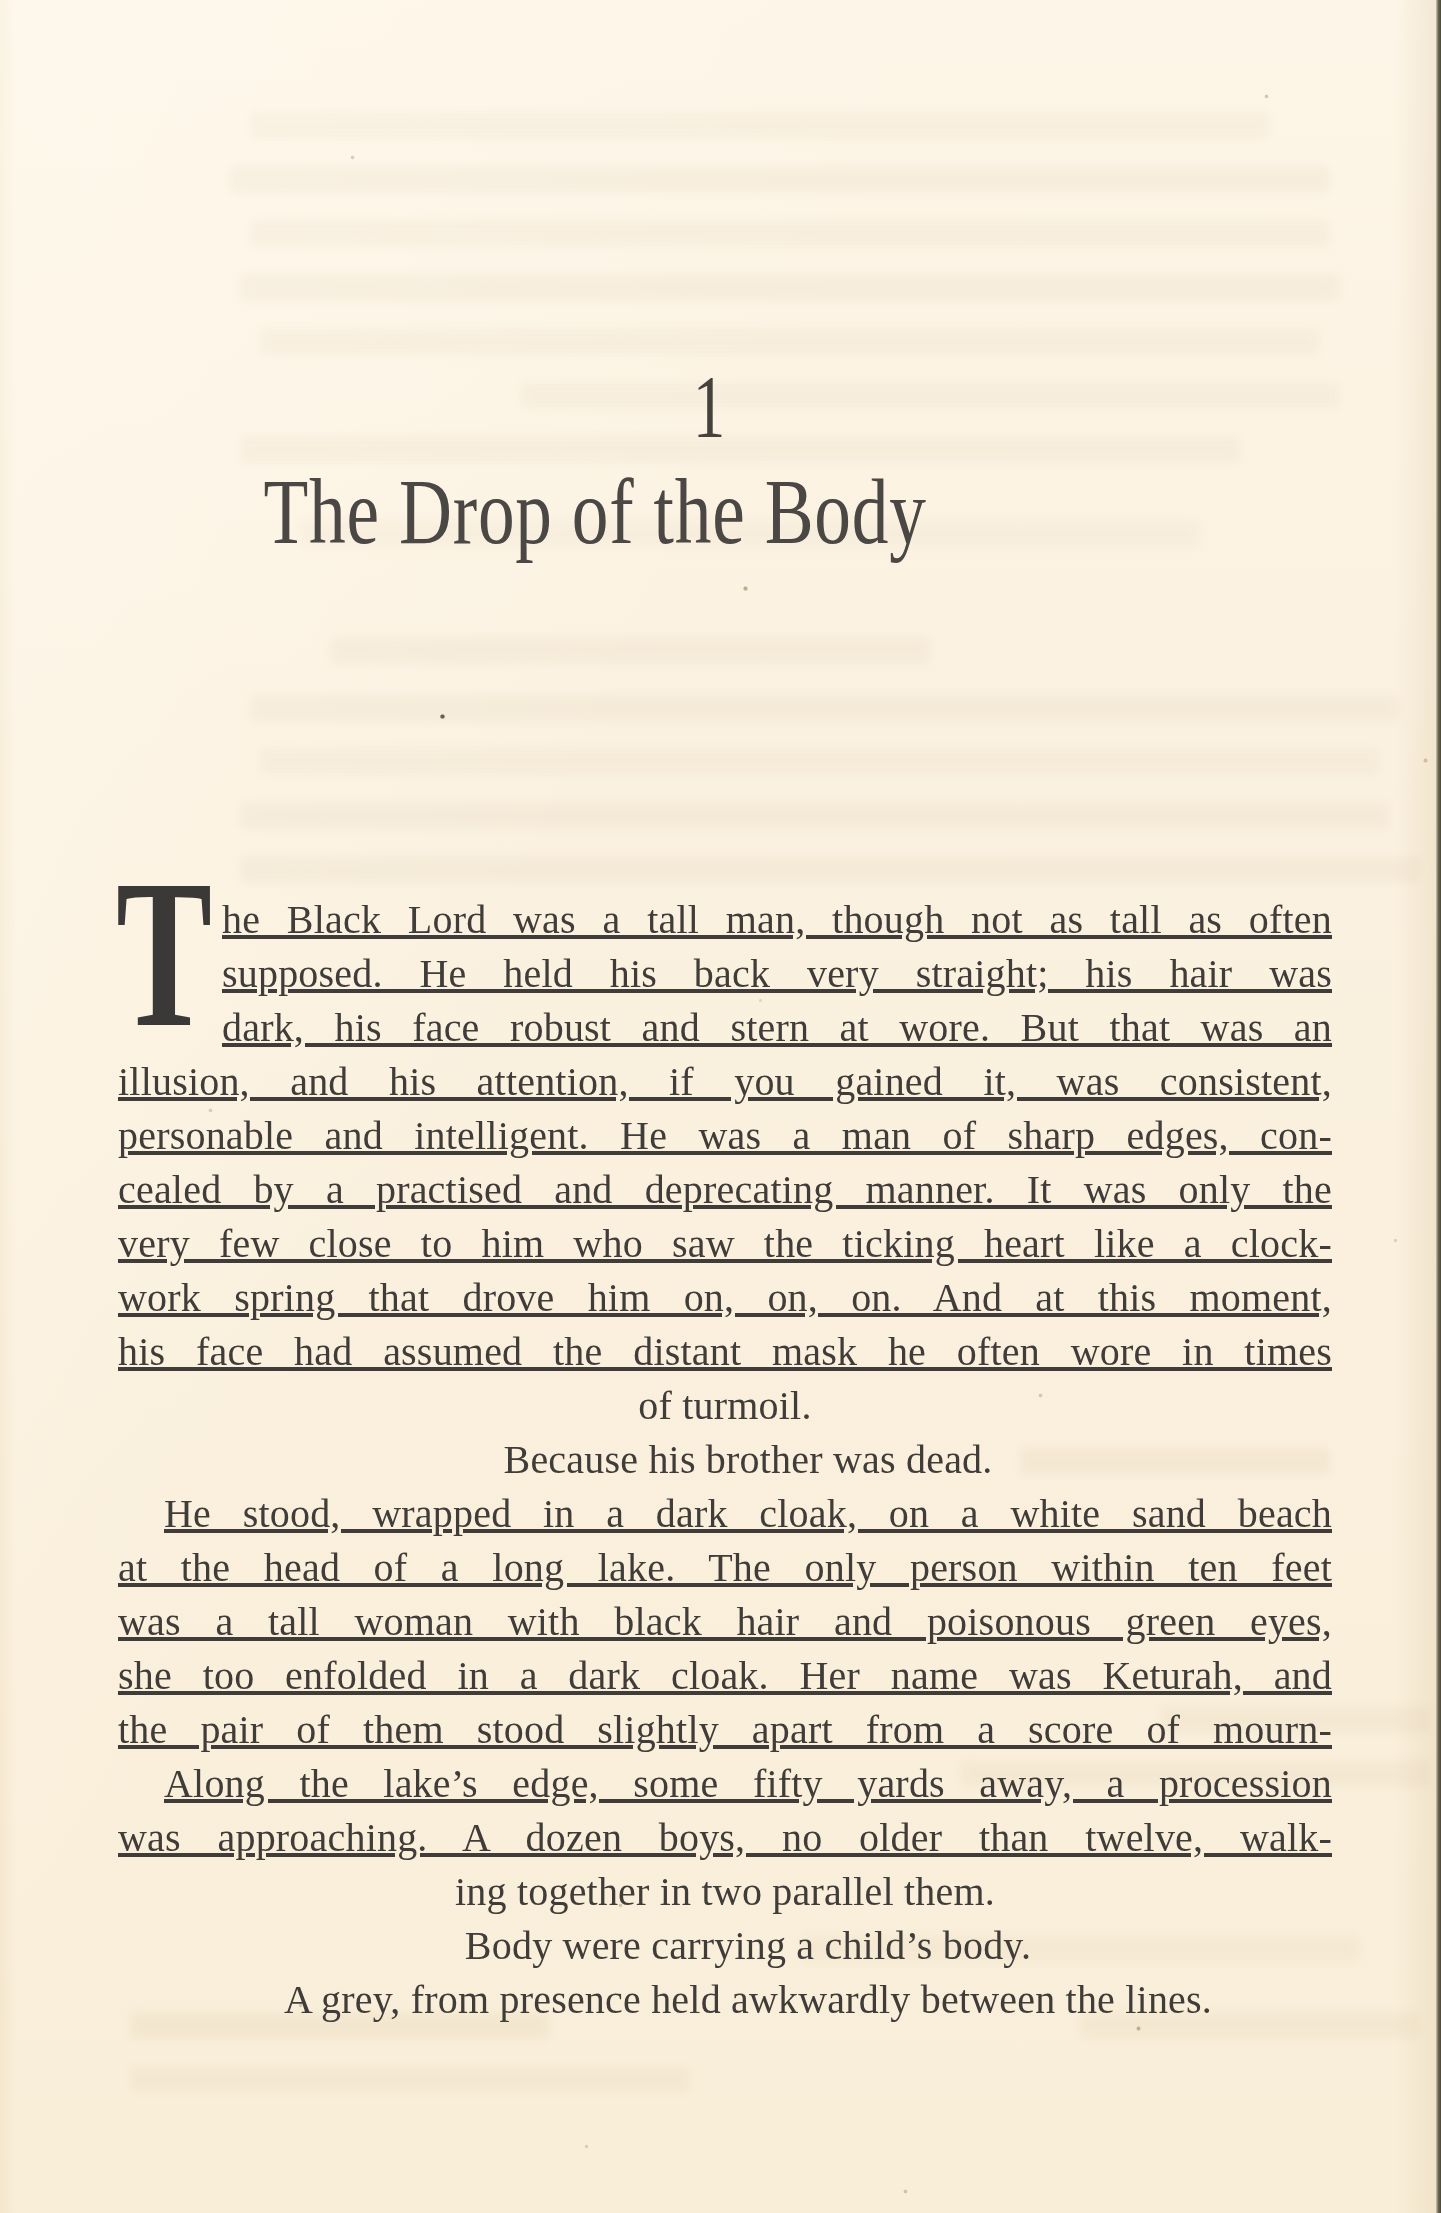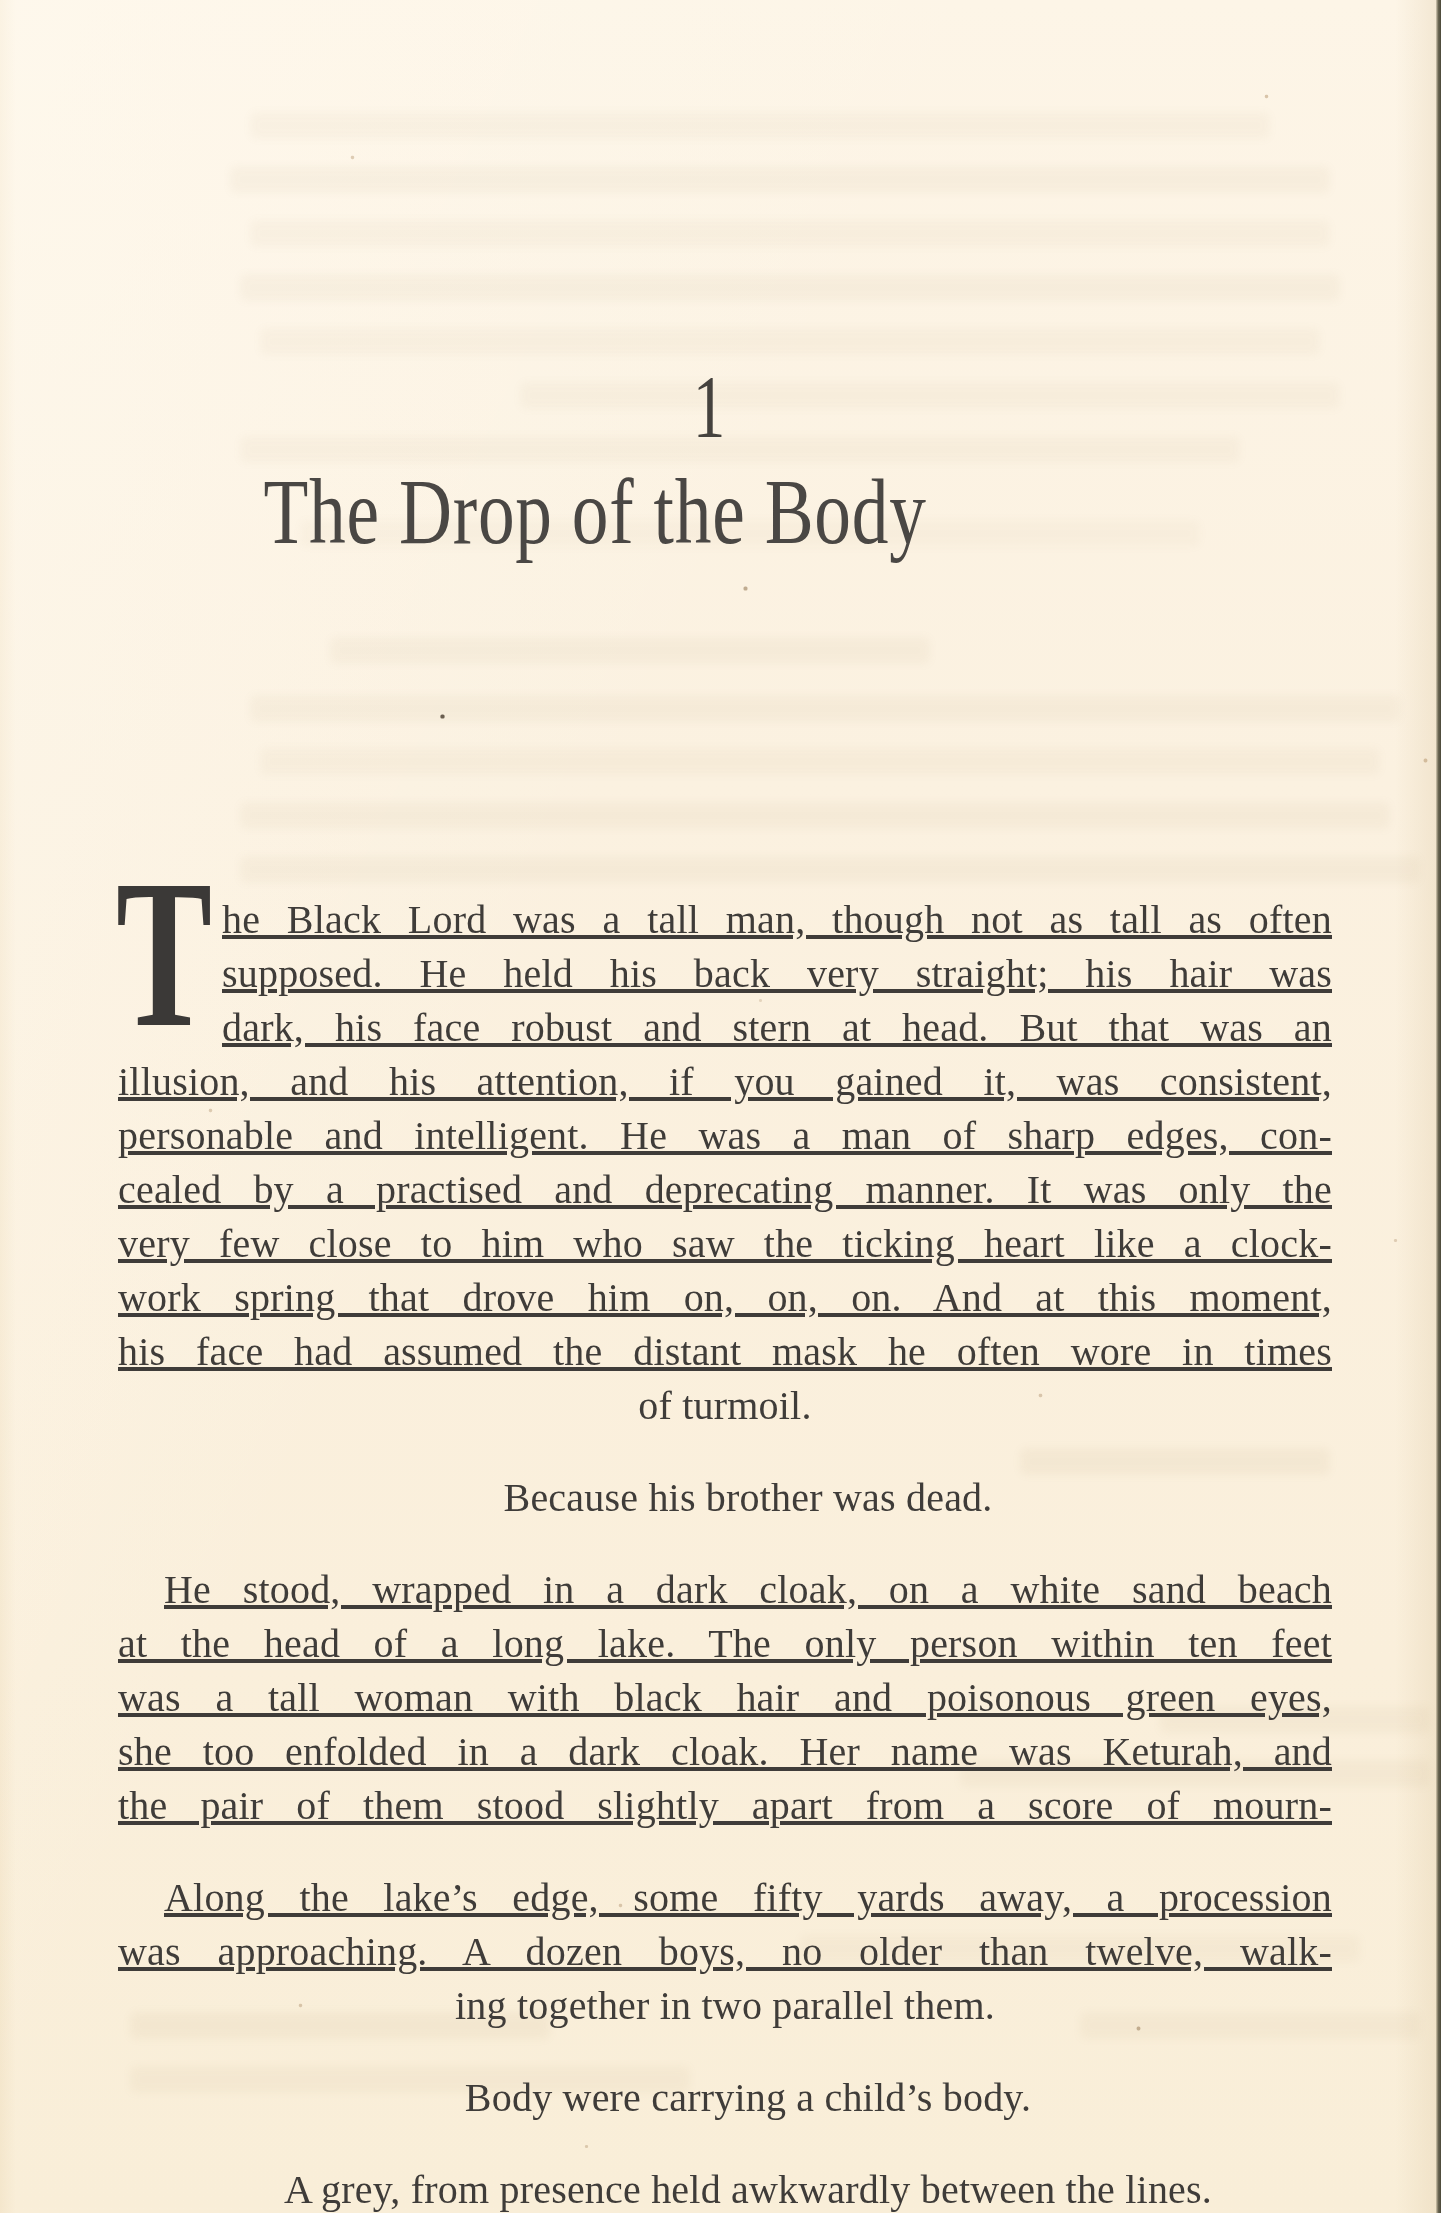--- a/index.html
+++ b/index.html
@@ -64,21 +64,21 @@
     position:absolute;left:-2px;top:-45px;
     font-size:212px;line-height:1;font-weight:bold;color:#3b3937;
     transform:scaleX(.68);transform-origin:left top;
   }
   .line{
     height:54px;font-size:40px;line-height:54px;
     letter-spacing:.2px;text-align:center;
   }
   .line.j{text-align:justify;text-align-last:justify;text-decoration:underline;}
   .line.dc{margin-left:104px;}
-  .line.ind{text-indent:46px;margin-top:38px;}
+  .line.ind{text-indent:46px;}
 </style>
 </head>
 <body>
 
 <div class="page">
 
   <div>
     <div class="ghost" style="top:112px;left:250px;width:1020px;opacity:.05"></div>
     <div class="ghost" style="top:166px;left:230px;width:1100px;opacity:.06"></div>
     <div class="ghost" style="top:220px;left:250px;width:1080px;opacity:.05"></div>
@@ -109,21 +109,21 @@
 
   <div class="chapter-title-wrap">
     <span class="chapter-title">The Drop of the Body</span>
   </div>
 
   <div class="textcol">
     <span class="drop-cap">T</span>
     <div id="lines">
         <div class="line dc j">he Black Lord was a tall man, though not as tall as often</div>
         <div class="line dc j">supposed. He held his back very straight; his hair was</div>
-        <div class="line dc j">dark, his face robust and stern at head. But that was an</div>
+        <div class="line dc j">dark, his face robust and stern at wore. But that was an</div>
         <div class="line j">illusion, and his attention, if you gained it, was consistent,</div>
         <div class="line j">personable and intelligent. He was a man of sharp edges, con-</div>
         <div class="line j">cealed by a practised and deprecating manner. It was only the</div>
         <div class="line j">very few close to him who saw the ticking heart like a clock-</div>
         <div class="line j">work spring that drove him on, on, on. And at this moment,</div>
         <div class="line j">his face had assumed the distant mask he often wore in times</div>
         <div class="line">of turmoil.</div>
         <div class="line ind">Because his brother was dead.</div>
         <div class="line ind j">He stood, wrapped in a dark cloak, on a white sand beach</div>
         <div class="line j">at the head of a long lake. The only person within ten feet</div>

